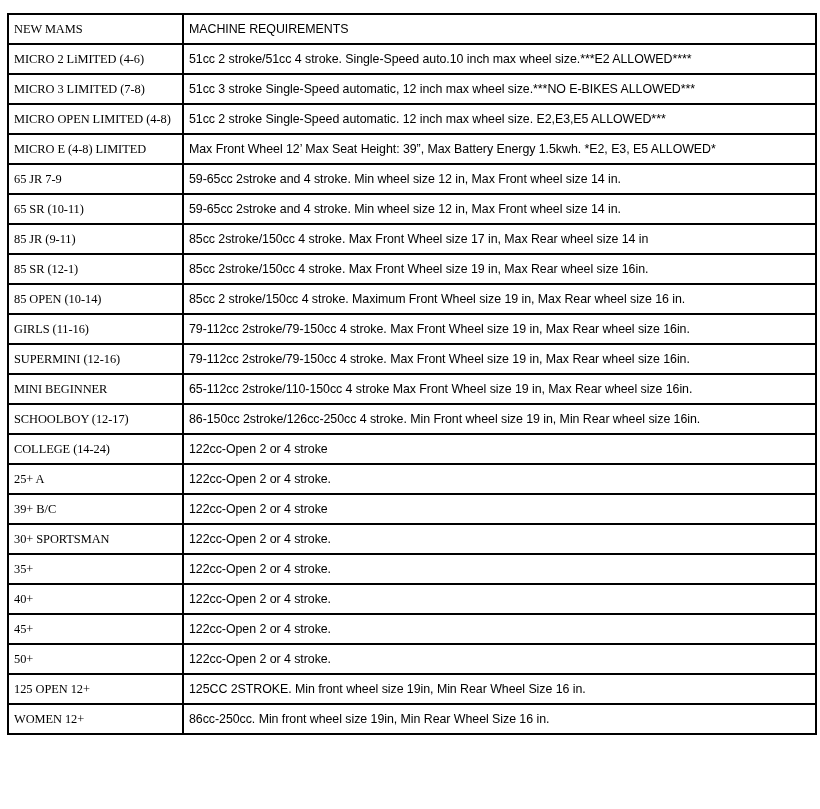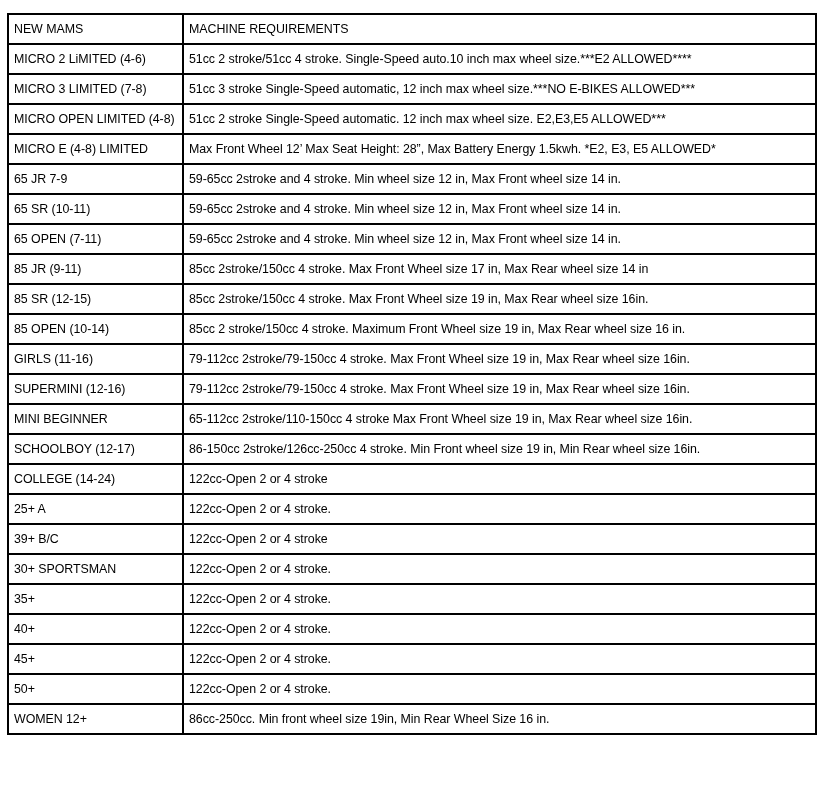--- a/index.html
+++ b/index.html
@@ -46,20 +46,21 @@
   }
   .req-table tr:first-child td {
     border-top-width: 2px;
   }
   .req-table tr:last-child td {
     border-bottom-width: 2px;
   }
   .req-table td.cat {
     border-left-width: 2px;
     border-right-width: 2px;
+    font-family: Liberation Serif, serif;
   }
   .req-table td.req {
     border-left-width: 1px;
     border-right-width: 2px;
   }
 </style>
 </head>
 <body>
 
 <div class="page">
@@ -80,40 +81,36 @@
         <tr>
           <td class="cat">MICRO 3 LIMITED  (7-8)</td>
           <td class="req">51cc 3 stroke Single-Speed automatic, 12 inch max wheel size.***NO E-BIKES ALLOWED***</td>
         </tr>
         <tr>
           <td class="cat">MICRO OPEN LIMITED (4-8)</td>
           <td class="req">51cc 2 stroke Single-Speed automatic. 12 inch max wheel size. E2,E3,E5 ALLOWED***</td>
         </tr>
         <tr>
           <td class="cat">MICRO E (4-8) LIMITED</td>
-          <td class="req">Max Front Wheel 12’ Max Seat Height: 28”, Max Battery Energy 1.5kwh. *E2, E3, E5 ALLOWED*</td>
+          <td class="req">Max Front Wheel 12’ Max Seat Height: 39”, Max Battery Energy 1.5kwh. *E2, E3, E5 ALLOWED*</td>
         </tr>
         <tr>
           <td class="cat">65 JR 7-9</td>
           <td class="req">59-65cc 2stroke and 4 stroke. Min wheel size 12 in, Max Front wheel size 14 in.</td>
         </tr>
         <tr>
           <td class="cat">65 SR (10-11)</td>
           <td class="req">59-65cc 2stroke and 4 stroke. Min wheel size 12 in, Max Front wheel size 14 in.</td>
         </tr>
         <tr>
-          <td class="cat">65 OPEN (7-11)</td>
-          <td class="req">59-65cc 2stroke and 4 stroke. Min wheel size 12 in, Max Front wheel size 14 in.</td>
-        </tr>
-        <tr>
           <td class="cat">85 JR (9-11)</td>
           <td class="req">85cc 2stroke/150cc 4 stroke. Max Front Wheel size 17 in, Max Rear wheel size 14 in</td>
         </tr>
         <tr>
-          <td class="cat">85 SR (12-15)</td>
+          <td class="cat">85 SR (12-1)</td>
           <td class="req">85cc 2stroke/150cc 4 stroke. Max Front Wheel size 19 in, Max Rear wheel size 16in.</td>
         </tr>
         <tr>
           <td class="cat">85 OPEN (10-14)</td>
           <td class="req">85cc 2 stroke/150cc 4 stroke. Maximum Front Wheel size 19 in, Max Rear wheel size 16 in.</td>
         </tr>
         <tr>
           <td class="cat">GIRLS (11-16)</td>
           <td class="req">79-112cc 2stroke/79-150cc 4 stroke. Max Front Wheel size 19 in, Max Rear wheel size 16in.</td>
         </tr>
@@ -155,18 +152,22 @@
         </tr>
         <tr>
           <td class="cat">45+</td>
           <td class="req">122cc-Open 2 or 4 stroke.</td>
         </tr>
         <tr>
           <td class="cat">50+</td>
           <td class="req">122cc-Open 2 or 4 stroke.</td>
         </tr>
         <tr>
+          <td class="cat">125 OPEN 12+</td>
+          <td class="req">125CC 2STROKE. Min front wheel size 19in, Min Rear Wheel Size 16 in.</td>
+        </tr>
+        <tr>
           <td class="cat">WOMEN 12+</td>
           <td class="req">86cc-250cc. Min front wheel size 19in, Min Rear Wheel Size 16 in.</td>
         </tr>
       </tbody>
   </table>
 </div>
 
 </body></html>

